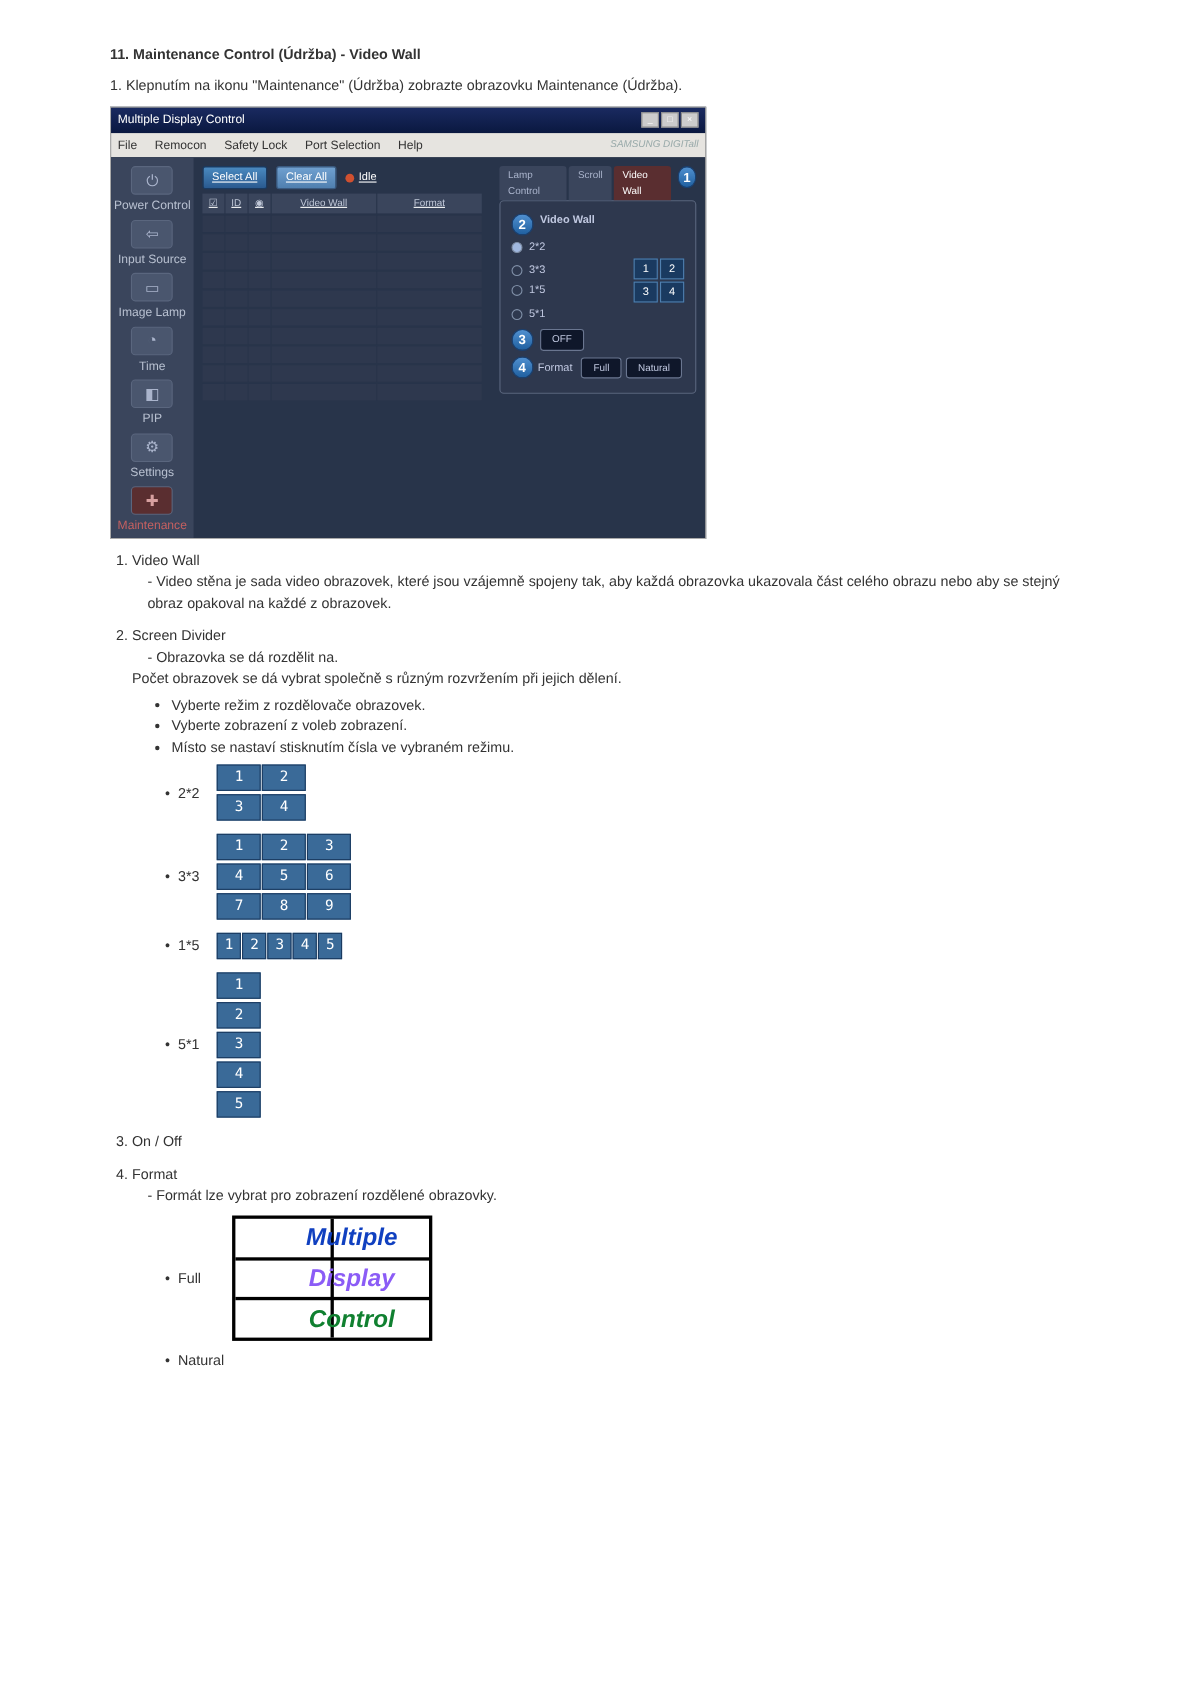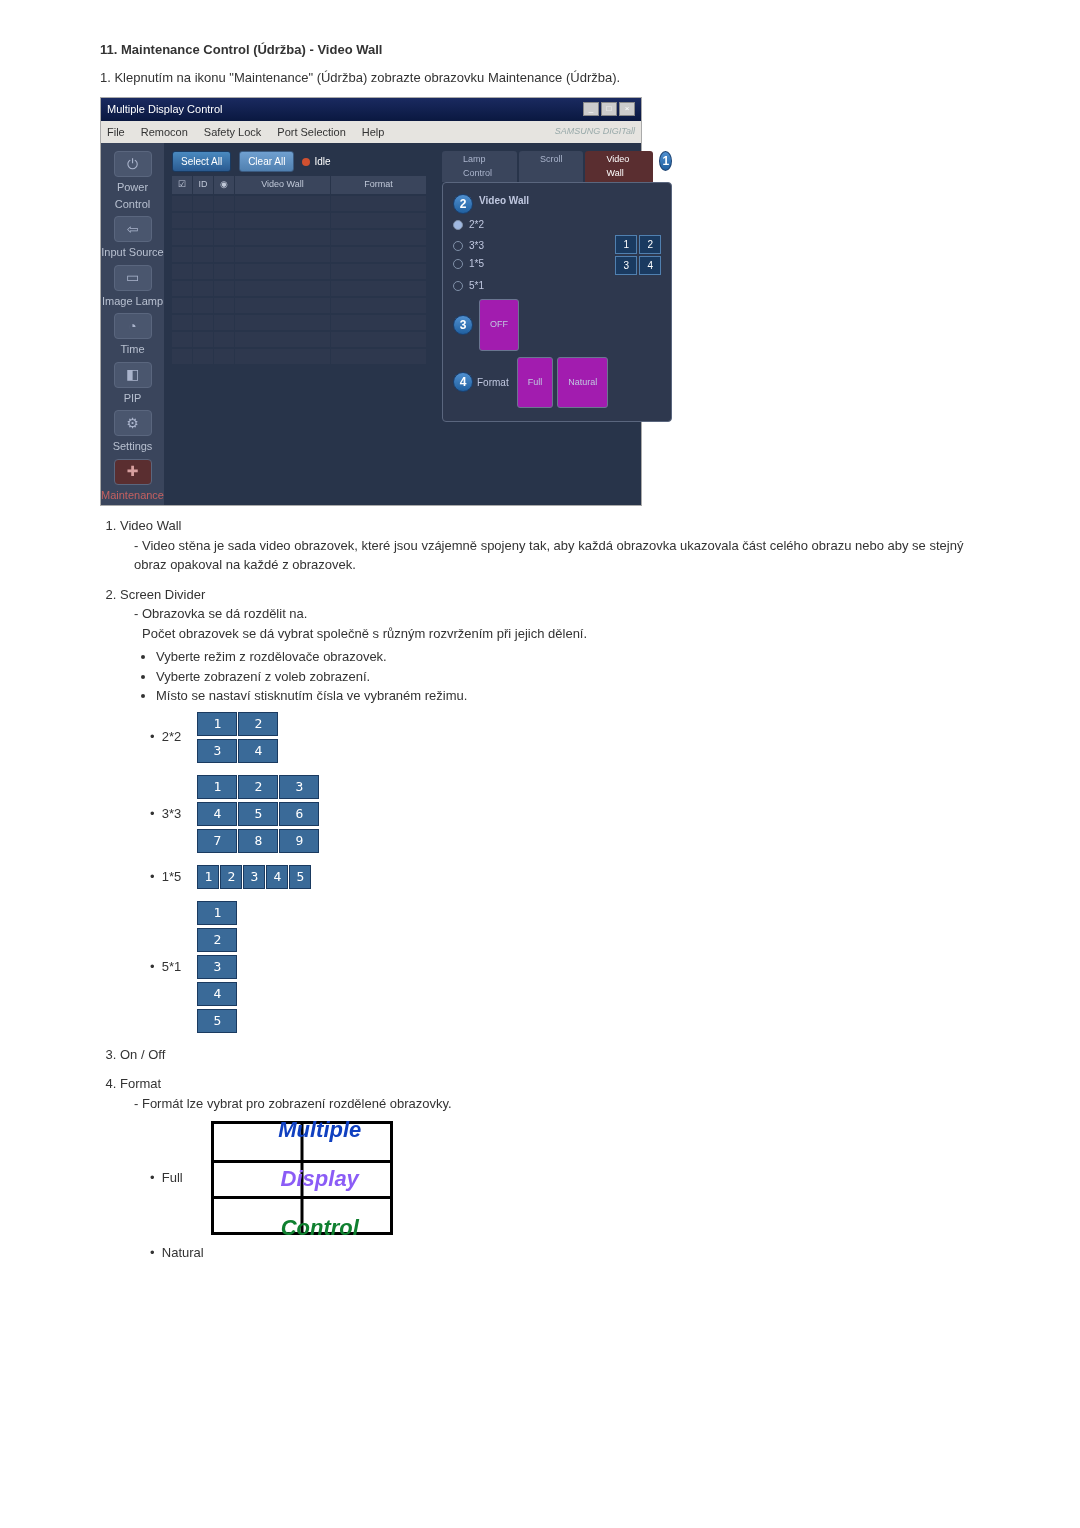--- a/index.html
+++ b/index.html
@@ -73,30 +73,30 @@
 .idle{display:flex;align-items:center;gap:4px;}
 .idle .dot{width:8px;height:8px;border-radius:50%;background:#d05030;}
 .gridhdr{display:flex;gap:1px;font-size:9px;margin-top:4px;}
 .gridhdr div{background:#3a455c;color:#c0c8d8;text-align:center;padding:2px 0;}
 .ck{width:20px;}.idc{width:20px;}.sc{width:20px;}.vw{width:95px;}.fm{width:95px;}
 .midrow{display:flex;gap:1px;margin-top:1px;}
 .midrow .cell{background:#2e384e;height:15px;}
 .gridrows{display:flex;flex-direction:column;gap:1px;margin-top:1px;}
 .right{flex:1;padding-left:10px;}
 .tabs{display:flex;gap:2px;justify-content:flex-end;}
-.tab{background:#3a455c;color:#aab4cc;font-size:9px;padding:2px 21px;border-radius:3px 3px 0 0;}
+.tab{background:#3a455c;color:#aab4cc;font-size:9px;padding:2px 8px;border-radius:3px 3px 0 0;}
 .tab.active{background:#5a2e30;color:#fff;}
 .panel{background:#2e384e;border:1px solid #5a667e;border-radius:4px;padding:10px;font-size:10px;color:#c0c8e0;}
 .panel .title{text-align:center;font-weight:bold;margin-bottom:6px;}
 .radio-row{display:flex;align-items:center;gap:6px;margin:3px 0;}
 .radio{width:8px;height:8px;border-radius:50%;border:1px solid #8090a8;}
 .radio.on{background:#a0b8e0;}
 .minigrid{display:grid;grid-template-columns:22px 22px;gap:2px;margin-left:auto;}
 .minigrid div{background:#1a3a60;border:1px solid #5080b0;color:#fff;text-align:center;font-size:10px;padding:1px 0;}
-.offbtn,.fmtbtn{background:#a21caf;border:1px solid #6a7690;border-radius:3px;padding:18px 10px;color:#c0c8e0;font-size:9px;margin:3px 2px;}
+.offbtn,.fmtbtn{background:#0f172a;border:1px solid #6a7690;border-radius:3px;padding:2px 10px;color:#c0c8e0;font-size:9px;margin:3px 2px;}
 .num-badge{width:18px;height:18px;border-radius:50%;background:linear-gradient(#5090d0,#2060a0);color:#fff;display:inline-flex;align-items:center;justify-content:center;font-weight:bold;font-size:12px;border:1px solid #1a4070;}
 .badge3{position:relative;margin-right:4px;}
 .statusbar{background:#28344a;text-align:center;font-size:10px;color:#fff;padding:10px 8px 18px;border-top:1px solid #4a5770;}
 .statusbar .nozzle{position:absolute;right:12px;bottom:4px;font-size:24px;color:#889;}
 
 ol.list{padding-left:20px;margin:6px 0;}
 ol.list>li{margin-bottom:10px;}
 .dash{margin-left:14px;}
 .dash::before{content:"- ";}
 ul.bullet{list-style:disc;padding-left:36px;margin:4px 0;}
@@ -115,21 +115,21 @@
 .format-demo{
   display:flex;align-items:center;gap:28px;margin:8px 0 8px 30px;
 }
 .mdc-box{
   width:176px;height:108px;border:3px solid #000;
   display:grid;grid-template-columns:1fr 1fr;grid-template-rows:1fr 1fr 1fr;
   position:relative;
 }
 .mdc-box::before{content:"";position:absolute;left:50%;top:0;bottom:0;width:3px;background:#000;transform:translateX(-50%);}
 .mdc-box::after{content:"";position:absolute;top:33%;left:0;right:0;height:3px;background:#000;box-shadow:0 36px 0 #000;}
-.mdc-txt{position:absolute;inset:0;display:flex;flex-direction:column;align-items:center;justify-content:center;gap:16px;z-index:2;padding-left:36px;}
+.mdc-txt{position:absolute;inset:0;display:flex;flex-direction:column;align-items:center;justify-content:center;gap:4px;z-index:2;padding-left:36px;}
 .mdc-txt span{font-size:22px;font-weight:bold;font-style:italic;}
 .m1{color:#1040c0;}
 .m2{color:#8b5cf6;}
 .m3{color:#108030;}
 </style>
 </head>
 <body>
 
 <h3 class="section-title">11. Maintenance Control (Údržba) - Video Wall</h3>
 <div>1.  Klepnutím na ikonu "Maintenance" (Údržba) zobrazte obrazovku Maintenance (Údržba).</div>
@@ -177,21 +177,21 @@
         <div class="icon">⚙</div>
         <div class="lbl">Settings</div>
       </div>
       <div class="sidebar-item maint">
         <div class="icon">✚</div>
         <div class="lbl">Maintenance</div>
       </div>
     </div>
     <div class="main">
       <div style="display:flex;gap:6px;">
-        <div style="flex:1;">
+        <div style="flex:1;text-decoration:underline;">
           <div class="toolbar">
             <span class="btn-sel">Select All</span>
             <span class="btn-clr">Clear All</span>
             <span class="idle">
                 <span class="dot"></span>
                 <span>Idle</span>
               </span>
           </div>
           <div class="gridhdr">
             <div class="ck">☑</div>
@@ -329,21 +329,21 @@
 </div>
 
 <ol class="list">
   <li>
     <span>Video Wall</span>
     <div class="dash">Video stěna je sada video obrazovek, které jsou vzájemně spojeny tak, aby každá obrazovka ukazovala část celého obrazu nebo aby se stejný obraz opakoval na každé z obrazovek.</div>
   </li>
   <li>
     <span>Screen Divider</span>
     <div class="dash">Obrazovka se dá rozdělit na.</div>
-    <div style="margin-left:22px;">Počet obrazovek se dá vybrat společně s různým rozvržením při jejich dělení.</div>
+    <div style="">Počet obrazovek se dá vybrat společně s různým rozvržením při jejich dělení.</div>
     <ul class="bullet">
       <li>Vyberte režim z rozdělovače obrazovek.</li>
       <li>Vyberte zobrazení z voleb zobrazení.</li>
       <li>Místo se nastaví stisknutím čísla ve vybraném režimu.</li>
     </ul>
 
     <div class="demo-row">
       <span class="demo-label">•&nbsp;&nbsp;<span>2*2</span></span>
       <div class="demo-grid g22">
         <div class="cell-demo">1</div>

